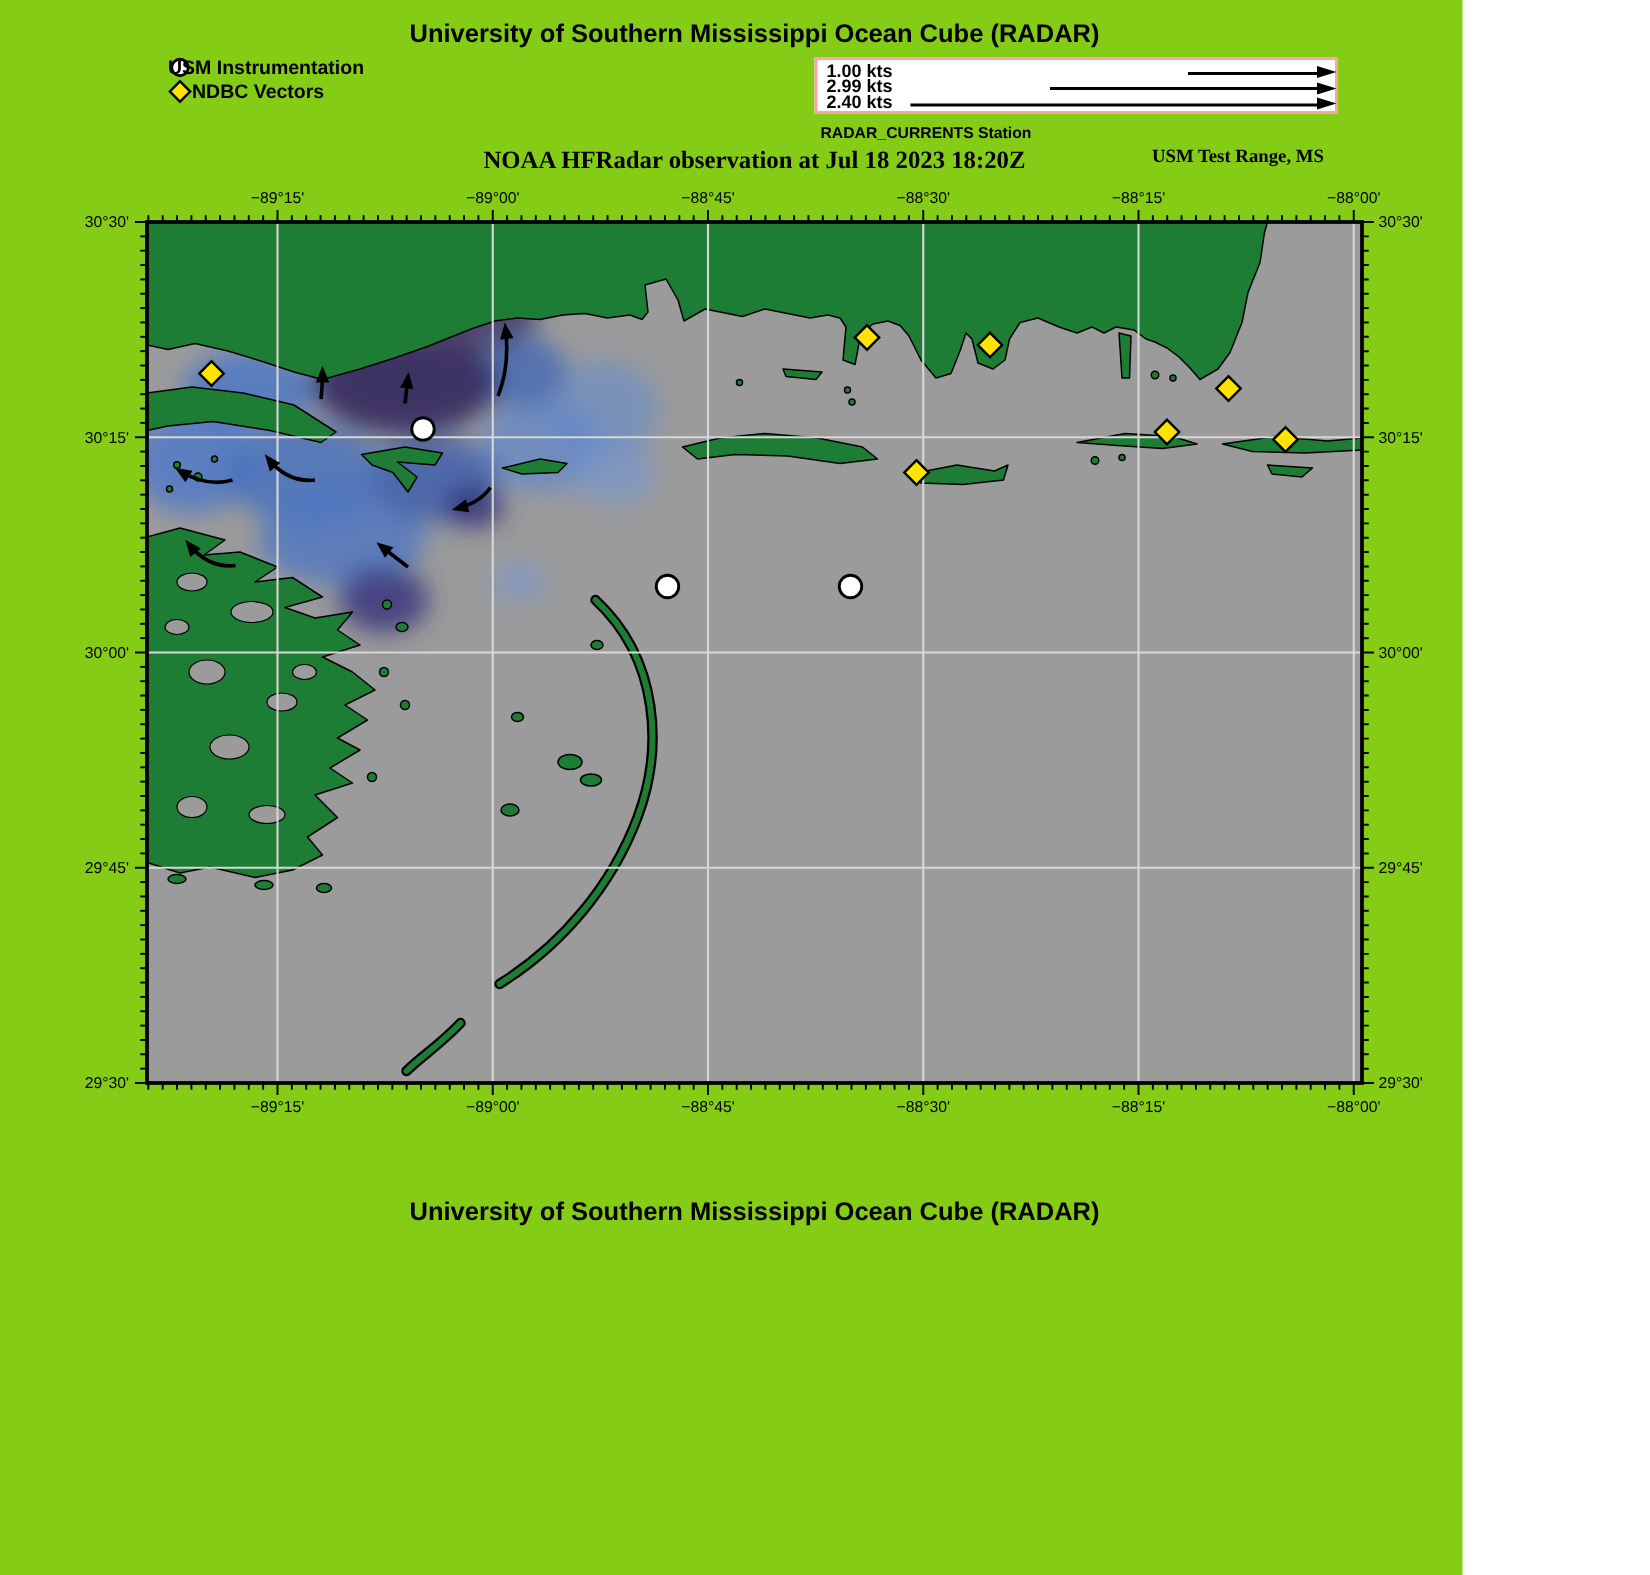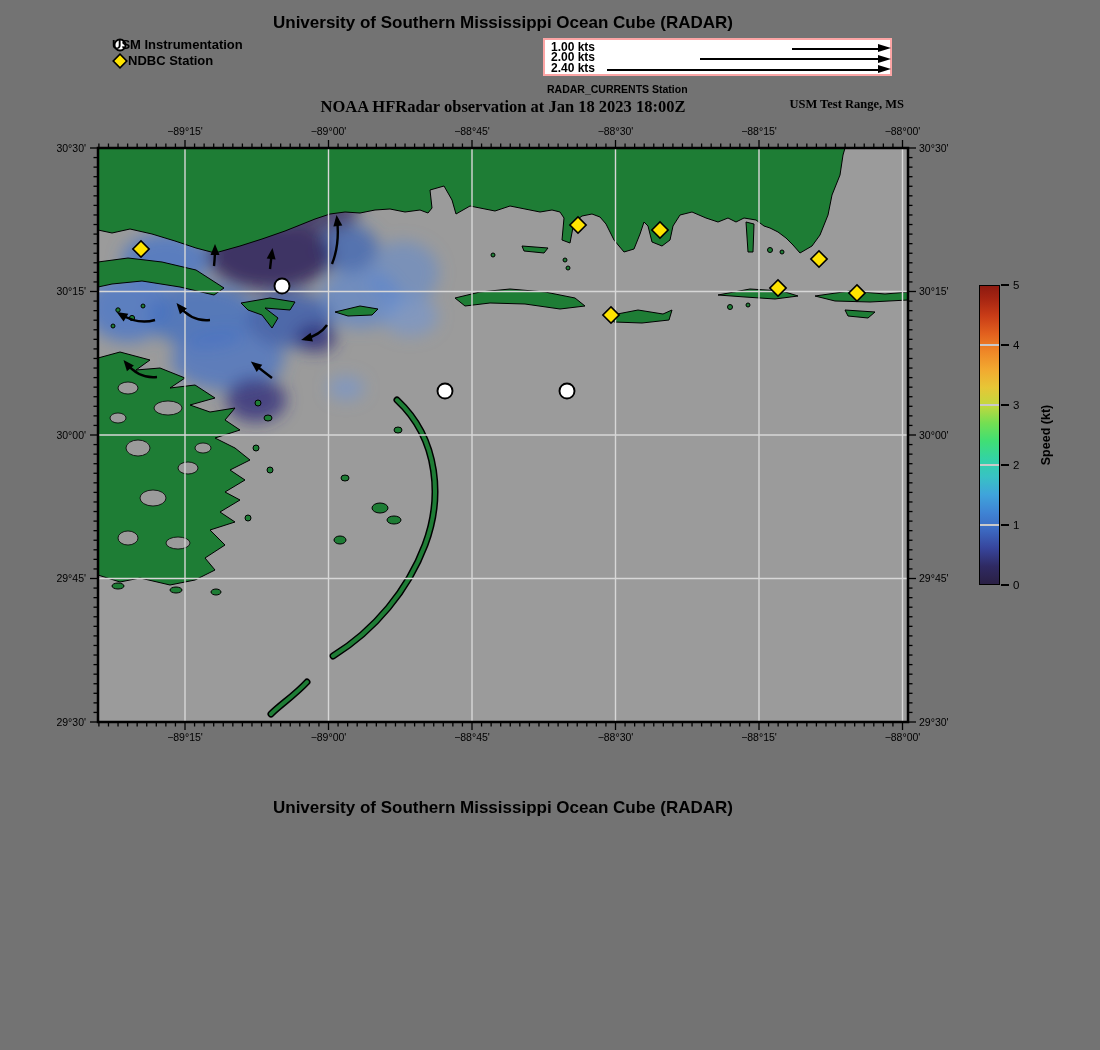--- a/index.html
+++ b/index.html
@@ -1,29 +1,29 @@
 <!DOCTYPE html>
 <html style="--land: #1e7d35; --water: #9b9b9b; --usm: #ffffff; --ndbc: #ffe400;"><head>
 <meta charset="utf-8">
 <style>
   html,body{margin:0;padding:0;background:#fff;}
-  #fig{position:relative;width:1100px;height:1050px;background:#737373;overflow:hidden;
+  #fig{position:relative;width:975px;height:1050px;background:#84cc16;overflow:hidden;
        font-family:"Liberation Sans",sans-serif;color:#000;}
   .abs{position:absolute;}
   .title{left:98px;width:810px;text-align:center;font-weight:bold;font-size:17px;}
   .legend-label{font-weight:bold;font-size:13px;line-height:14px;}
   #vecbox{left:543px;top:38px;width:345px;height:34px;border:2px solid #fca5a5;background:#fff;}
   .vec-label{position:absolute;left:6px;font-weight:bold;font-size:12px;line-height:10px;}
   .vec-line{position:absolute;height:2px;background:#000;}
   .vec-head{position:absolute;width:0;height:0;border-left:13px solid #000;
             border-top:4.5px solid transparent;border-bottom:4.5px solid transparent;}
   #veccaption{left:547px;top:83px;font-weight:bold;font-size:10.5px;}
   #subtitle{left:98px;top:97px;width:810px;text-align:center;
             font-family:"Liberation Serif",serif;font-weight:bold;font-size:16.5px;}
-  #rangelabel{left:768px;top:97px;width:136px;text-align:right;
+  #rangelabel{left:768px;top:97px;width:136px;text-align:left;
               font-family:"Liberation Serif",serif;font-weight:bold;font-size:12.5px;}
   #mapsvg{left:98px;top:148px;overflow:visible;}
   .land{fill:var(--land);stroke:#000;stroke-width:1;stroke-linejoin:round;}
   .hole{fill:var(--water);stroke:#000;stroke-width:0.8;}
   .chand-case{fill:none;stroke:#000;stroke-width:7;stroke-linecap:round;}
   .chand-fill{fill:none;stroke:var(--land);stroke-width:4;stroke-linecap:round;}
   .grid{stroke:#d7d7d7;stroke-width:1.4;}
   .tick{stroke:#000;stroke-width:1.3;}
   .frame{fill:none;stroke:#000;stroke-width:2.5;}
   .albl{font-size:10.5px;fill:#000;font-family:"Liberation Sans",sans-serif;}
@@ -42,36 +42,36 @@
 
 <div id="fig">
 
   <div class="abs title" style="top:13px">University of Southern Mississippi Ocean Cube (RADAR)</div>
 
   <svg class="abs" style="left:111px;top:36px" width="20" height="36">
     <circle class="usm" cx="9" cy="9" r="5.5"></circle>
     <rect class="ndbc" x="4.2" y="20.2" width="9.6" height="9.6" transform="rotate(45 9 25)"></rect>
   </svg>
   <div class="abs legend-label" style="left:112px;top:38px">USM Instrumentation</div>
-  <div class="abs legend-label" style="left:128px;top:54px">NDBC Station</div>
+  <div class="abs legend-label" style="left:128px;top:54px">NDBC Vectors</div>
 
   <div class="abs" id="vecbox">
       <div class="abs vec-label" style="top: 1.5px;">1.00 kts</div>
       <div class="abs vec-line" style="top: 7.6px; left: 247px; width: 86px;"></div>
       <div class="abs vec-head" style="top: 4.1px; left: 333px;"></div>
-      <div class="abs vec-label" style="top: 12.1px;">2.00 kts</div>
+      <div class="abs vec-label" style="top: 12.1px;">2.99 kts</div>
       <div class="abs vec-line" style="top: 18.2px; left: 155px; width: 178px;"></div>
       <div class="abs vec-head" style="top: 14.7px; left: 333px;"></div>
       <div class="abs vec-label" style="top: 22.7px;">2.40 kts</div>
       <div class="abs vec-line" style="top: 28.8px; left: 62px; width: 271px;"></div>
       <div class="abs vec-head" style="top: 25.3px; left: 333px;"></div>
     </div>
   <div class="abs" id="veccaption">RADAR_CURRENTS Station</div>
 
-  <div class="abs" id="subtitle">NOAA HFRadar observation at Jan 18 2023 18:00Z</div>
+  <div class="abs" id="subtitle">NOAA HFRadar observation at Jul 18 2023 18:20Z</div>
   <div class="abs" id="rangelabel">USM Test Range, MS</div>
 
   <svg class="abs" id="mapsvg" width="810" height="574">
     <defs>
       <filter id="blobblur" x="-40%" y="-40%" width="180%" height="180%">
         <feGaussianBlur stdDeviation="8"></feGaussianBlur>
       </filter>
       <clipPath id="mapclip">
           <rect x="0" y="0" width="810" height="574"></rect>
         </clipPath>

